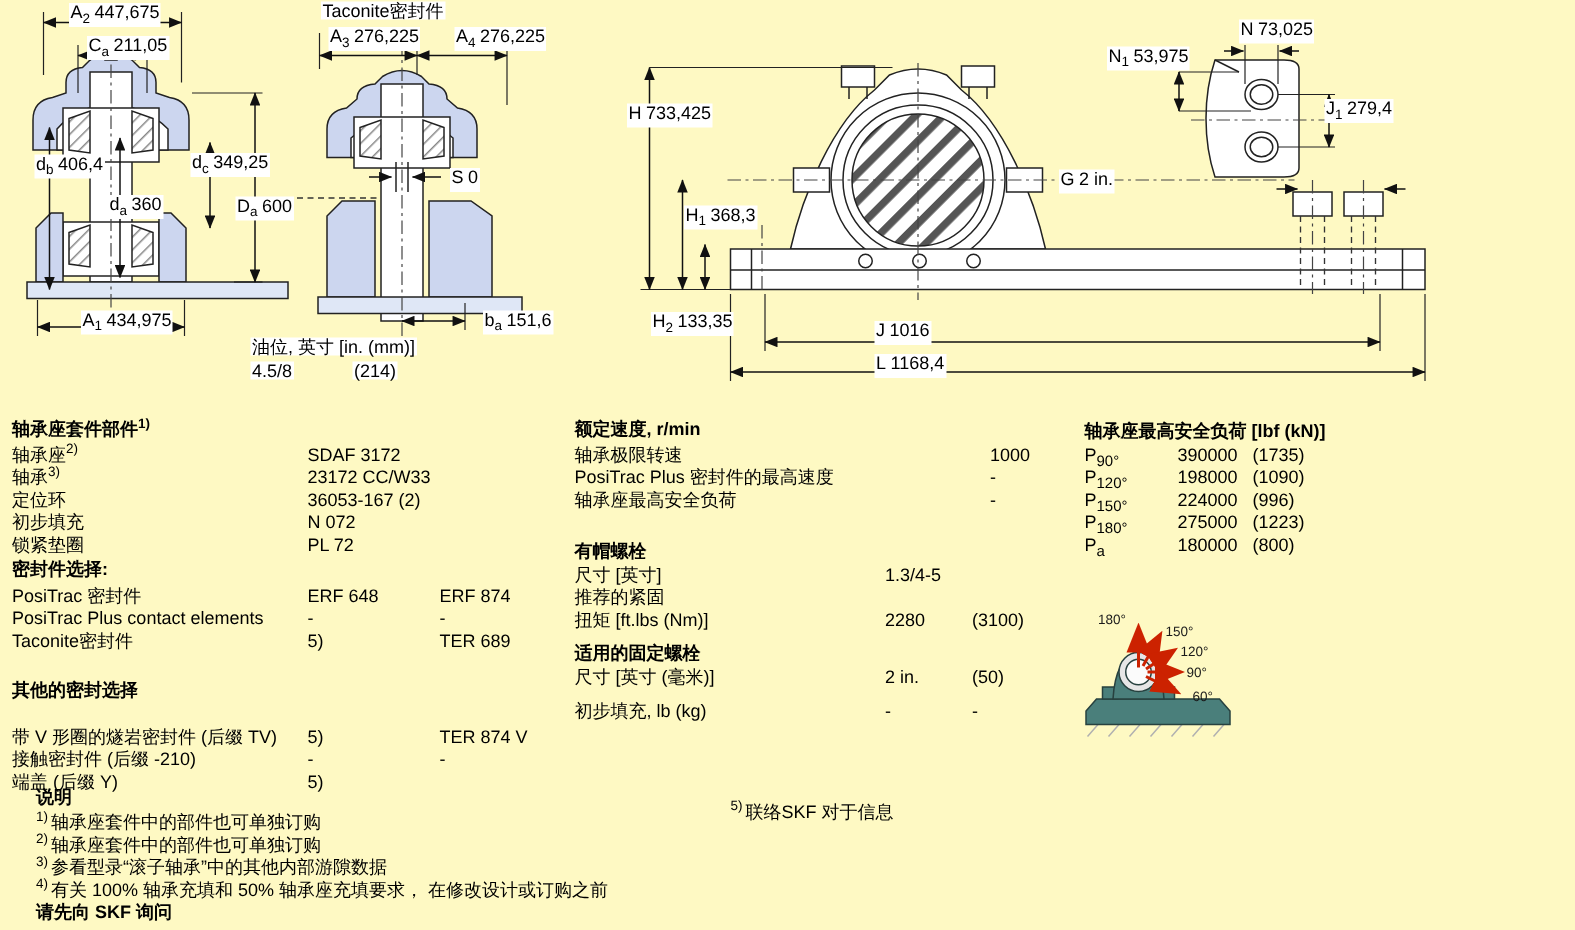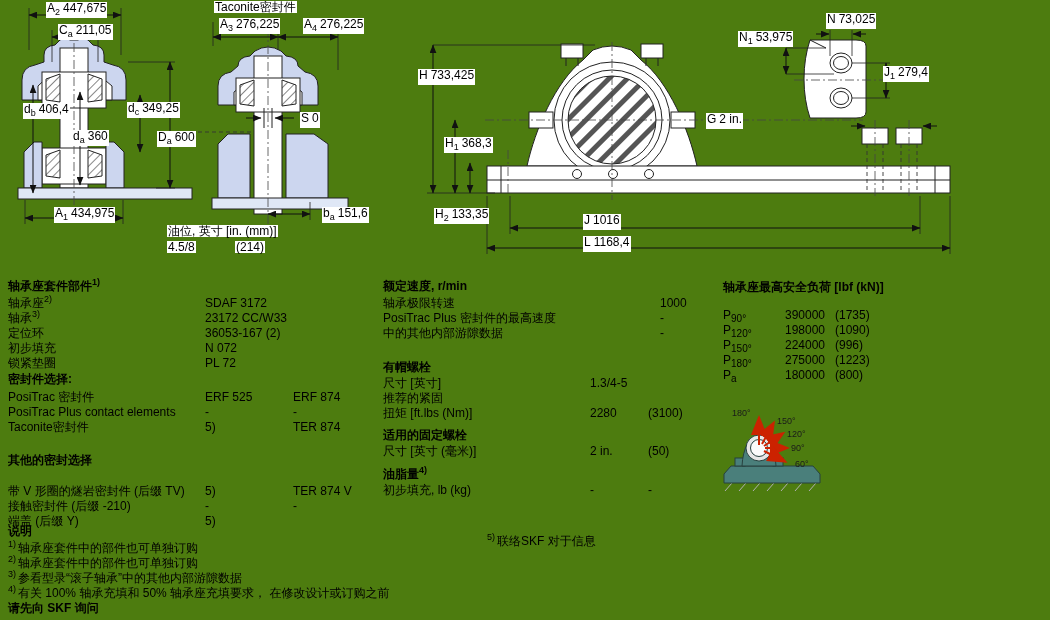--- a/index.html
+++ b/index.html
@@ -1,16 +1,16 @@
 <!DOCTYPE html>
 <html><head>
 <meta charset="utf-8">
 <style>
   html,body{margin:0;padding:0;background:#fff}
-  .page{position:relative;width:1050px;height:620px;background:#4d7c0f;overflow:hidden;
+  .page{position:relative;width:1050px;height:620px;background:#fef9c3;overflow:hidden;
         font-family:"Liberation Sans","DejaVu Sans",sans-serif;font-size:12px;color:#000}
   svg{position:absolute;overflow:visible}
   .ext{stroke:#222;stroke-width:0.8}
   .dimln{stroke:#111;stroke-width:1}
   .cl{stroke:#444;stroke-width:0.8;stroke-dasharray:9 3 2 3}
   .dsh{stroke:#333;stroke-width:0.9;stroke-dasharray:4 3}
   .dim{position:absolute;white-space:nowrap;background:#fff;padding:0 1px;line-height:12px}
   .dim sub{font-size:9px;margin-right:3px}
   sup{font-size:9px;line-height:0}
   .sec{position:absolute}
@@ -216,90 +216,89 @@
   <span class="dim" style="left:214px;top:1px"><span>Taconite密封件</span></span>
   <span class="dim" style="left:219px;top:18px"><span>A</span><sub>3</sub><span>276,225</span></span>
   <span class="dim" style="left:303px;top:18px"><span>A</span><sub>4</sub><span>276,225</span></span>
   <span class="dim" style="left:300px;top:112px"><span>S</span><sub></sub><span>0</span></span>
   <span class="dim" style="left:322px;top:207px"><span>b</span><sub>a</sub><span>151,6</span></span>
   <span class="dim" style="left:167px;top:225px"><span>油位, 英寸 [in. (mm)]</span></span>
   <span class="dim" style="left:167px;top:241px"><span>4.5/8</span></span>
   <span class="dim" style="left:235px;top:241px"><span>(214)</span></span>
 
   <span class="dim" style="left:418px;top:69px"><span>H</span><sub></sub><span>733,425</span></span>
-  <span class="dim" style="left:444px;top:137px"><span>H</span><sub>1</sub><span>368,3</span></span>
+  <span class="dim" style="left:456px;top:137px"><span>H</span><sub>1</sub><span>368,3</span></span>
   <span class="dim" style="left:434px;top:208px"><span>H</span><sub>2</sub><span>133,35</span></span>
   <span class="dim" style="left:583px;top:214px"><span>J</span><sub></sub><span>1016</span></span>
   <span class="dim" style="left:583px;top:236px"><span>L</span><sub></sub><span>1168,4</span></span>
   <span class="dim" style="left:706px;top:113px"><span>G</span><sub></sub><span>2 in.</span></span>
 
   <span class="dim" style="left:826px;top:13px"><span>N</span><sub></sub><span>73,025</span></span>
   <span class="dim" style="left:738px;top:31px"><span>N</span><sub>1</sub><span>53,975</span></span>
   <span class="dim" style="left:883px;top:66px"><span>J</span><sub>1</sub><span>279,4</span></span>
 
   <div class="sec t-left" style="left:8px;top:279px">
     <div class="row hd" style="margin-bottom:2px"><span>轴承座套件部件</span><sup>1)</sup></div>
     <div class="row"><span><span>轴承座</span><sup>2)</sup></span><span class="v v1">SDAF 3172</span></div>
     <div class="row"><span><span>轴承</span><sup>3)</sup></span><span class="v v1">23172 CC/W33</span></div>
     <div class="row"><span><span>定位环</span><sup></sup></span><span class="v v1">36053-167 (2)</span></div>
     <div class="row"><span><span>初步填充</span><sup></sup></span><span class="v v1">N 072</span></div>
     <div class="row"><span><span>锁紧垫圈</span><sup></sup></span><span class="v v1">PL 72</span></div>
   </div>
 
   <div class="sec t-left" style="left:8px;top:372px">
     <div class="row hd" style="margin-bottom:3px"><span>密封件选择:</span></div>
-    <div class="row"><span>PosiTrac 密封件</span><span class="v v1">ERF 525</span><span class="v v2">ERF 874</span></div>
+    <div class="row"><span>PosiTrac 密封件</span><span class="v v1">ERF 648</span><span class="v v2">ERF 874</span></div>
     <div class="row"><span>PosiTrac Plus contact elements</span><span class="v v1">-</span><span class="v v2">-</span></div>
-    <div class="row"><span>Taconite密封件</span><span class="v v1">5)</span><span class="v v2">TER 874</span></div>
+    <div class="row"><span>Taconite密封件</span><span class="v v1">5)</span><span class="v v2">TER 689</span></div>
   </div>
 
   <div class="sec t-left" style="left:8px;top:453px">
     <div class="row hd" style="margin-bottom:16px"><span>其他的密封选择</span></div>
     <div class="row"><span>带 V 形圈的燧岩密封件 (后缀 TV)</span><span class="v v1">5)</span><span class="v v2">TER 874 V</span></div>
     <div class="row"><span>接触密封件 (后缀 -210)</span><span class="v v1">-</span><span class="v v2">-</span></div>
     <div class="row"><span>端盖 (后缀 Y)</span><span class="v v1">5)</span><span class="v v2"></span></div>
   </div>
 
-  <div class="sec" style="left:8px;top:524px;width:400px">
+  <div class="sec" style="left:24px;top:524px;width:400px">
     <div class="row hd" style="margin-bottom:2px"><span>说明</span></div>
     <div class="row note-row"><sup>1)</sup><span>轴承座套件中的部件也可单独订购</span></div>
     <div class="row note-row"><sup>2)</sup><span>轴承座套件中的部件也可单独订购</span></div>
     <div class="row note-row"><sup>3)</sup><span>参看型录“滚子轴承”中的其他内部游隙数据</span></div>
     <div class="row note-row"><sup>4)</sup><span>有关 100% 轴承充填和 50% 轴承座充填要求， 在修改设计或订购之前</span></div>
     <div class="row hd"><span>请先向 SKF 询问</span></div>
   </div>
 
   <div class="sec t-mid" style="left:383px;top:279px;width:320px">
     <div class="row hd" style="margin-bottom:2px"><span>额定速度, r/min</span></div>
     <div class="row"><span>轴承极限转速</span><span class="v vs">1000</span></div>
     <div class="row"><span>PosiTrac Plus 密封件的最高速度</span><span class="v vs">-</span></div>
-    <div class="row"><span>中的其他内部游隙数据</span><span class="v vs">-</span></div>
+    <div class="row"><span>轴承座最高安全负荷</span><span class="v vs">-</span></div>
   </div>
 
   <div class="sec t-mid" style="left:383px;top:360px;width:320px">
     <div class="row hd" style="margin-bottom:1px"><span>有帽螺栓</span></div>
     <div class="row"><span>尺寸 [英寸]</span><span class="v v1">1.3/4-5</span><span class="v v2"></span></div>
     <div class="row"><span>推荐的紧固</span><span class="v v1"></span><span class="v v2"></span></div>
     <div class="row"><span>扭矩 [ft.lbs (Nm)]</span><span class="v v1">2280</span><span class="v v2">(3100)</span></div>
   </div>
 
   <div class="sec t-mid" style="left:383px;top:428px;width:320px">
     <div class="row hd" style="margin-bottom:1px"><span>适用的固定螺栓</span></div>
     <div class="row"><span>尺寸 [英寸 (毫米)]</span><span class="v v1">2 in.</span><span class="v v2">(50)</span></div>
   </div>
 
   <div class="sec t-mid" style="left:383px;top:467px;width:320px">
-    <div class="row hd" style="margin-bottom:1px"><span>油脂量</span><sup>4)</sup></div>
     <div class="row"><span>初步填充, lb (kg)</span><span class="v v1">-</span><span class="v v2">-</span></div>
   </div>
 
   <div class="sec note-row" style="left:487px;top:533px"><sup>5)</sup><span>联络SKF 对于信息</span></div>
 
   <div class="sec t-right" style="left:723px;top:280px">
-    <div class="row hd" style="margin-bottom:13px"><span>轴承座最高安全负荷 [lbf (kN)]</span></div>
+    <div class="row hd" style="margin-bottom:1px"><span>轴承座最高安全负荷 [lbf (kN)]</span></div>
     <div class="row"><span><span>P</span><sub>90°</sub></span><span class="v v1">390000</span><span class="v v2">(1735)</span></div>
     <div class="row"><span><span>P</span><sub>120°</sub></span><span class="v v1">198000</span><span class="v v2">(1090)</span></div>
     <div class="row"><span><span>P</span><sub>150°</sub></span><span class="v v1">224000</span><span class="v v2">(996)</span></div>
     <div class="row"><span><span>P</span><sub>180°</sub></span><span class="v v1">275000</span><span class="v v2">(1223)</span></div>
     <div class="row"><span><span>P</span><sub>a</sub></span><span class="v v1">180000</span><span class="v v2">(800)</span></div>
   </div>
 
   <svg style="left:718px;top:403px" width="135" height="95">
     <g stroke="#b0b0b0" stroke-width="1">
       <line x1="14" y1="80" x2="7" y2="88"></line>

